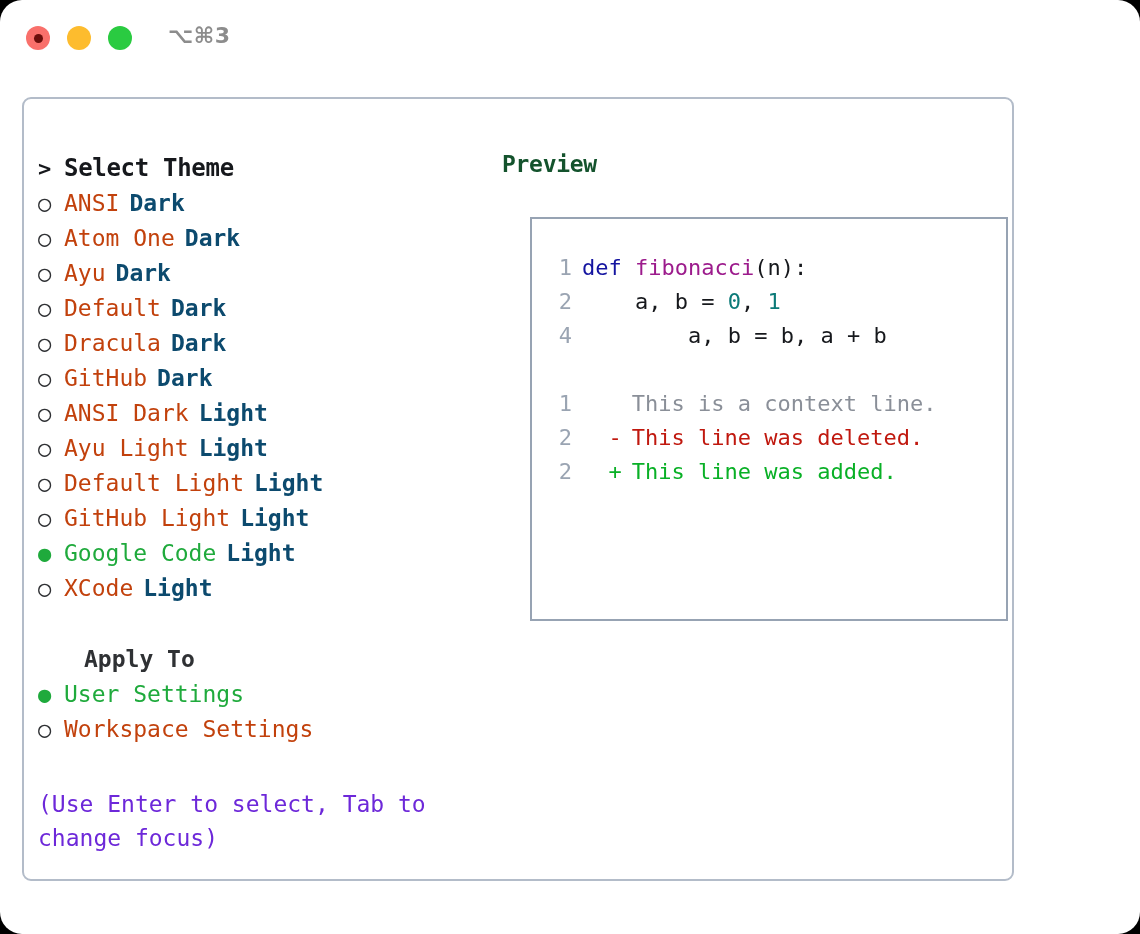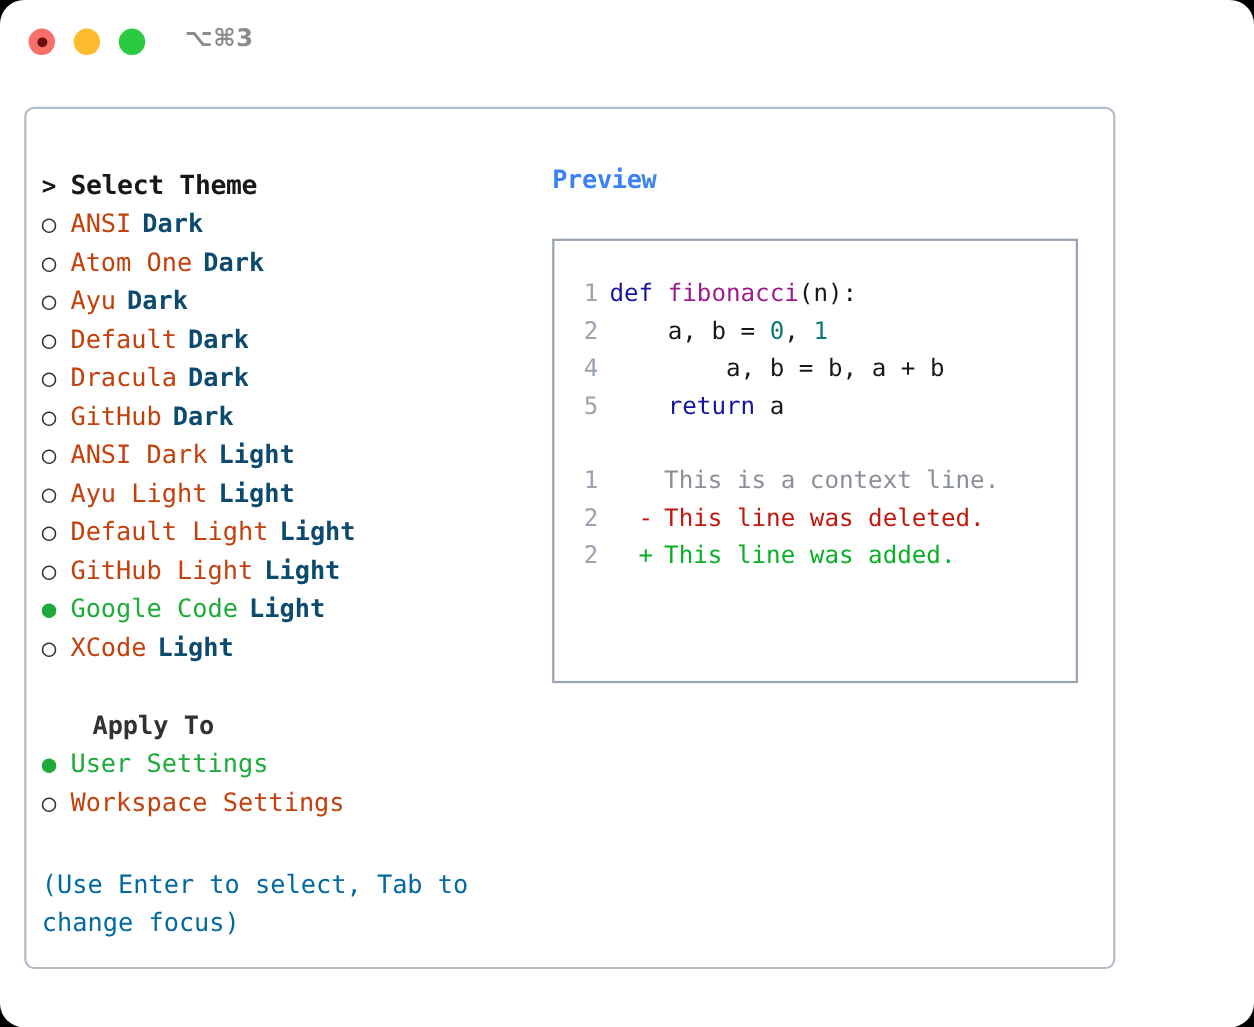--- a/index.html
+++ b/index.html
@@ -137,48 +137,49 @@
     color: #2f3134;
     font-weight: bold;
     gap: 20px;
   }
   .group-head .marker { color: transparent; }
 
   .hint {
     margin-top: 40px;
     font-size: 23px;
     line-height: 34px;
-    color: #0369a1;
+    color: #6d28d9;
     max-width: 420px;
     padding-left: 0px;
     font-family: "DejaVu Sans Mono", "Liberation Mono", monospace;
   }
 
   
   .right-col {
     flex: 1;
     padding: 52px 0 0 8px;
   }
 
   .preview-label {
     font-size: 23px;
     font-weight: bold;
-    color: #3b82f6;
+    color: #14532d;
     letter-spacing: -0.3px;
     font-family: "DejaVu Sans Mono", "Liberation Mono", monospace;
   }
 
   .preview-box {
     margin-top: 40px;
     width: 478px;
     height: 404px;
     border: 2px solid #97a3b3;
     background: #ffffff;
     padding: 32px 0 0 18px;
     overflow: hidden;
+    margin-left: 28px;
   }
 
   .code-line {
     font-size: 22px;
     line-height: 34px;
     white-space: pre;
     font-family: "DejaVu Sans Mono", "Liberation Mono", monospace;
   }
   .lineno {
     color: #9aa4b2;
@@ -307,21 +308,20 @@
       </div>
 
       <div class="right-col">
         <div class="preview-label">Preview</div>
 
         <div class="preview-box">
           <div id="code-block">
               <div class="code-line"><span class="lineno">1</span><span class="tok-kw">def </span><span class="tok-fn">fibonacci</span><span class="tok-txt">(n):</span></div>
               <div class="code-line"><span class="lineno">2</span><span class="tok-txt">    a, b = </span><span class="tok-num">0</span><span class="tok-txt">, </span><span class="tok-num">1</span></div>
               <div class="code-line"><span class="lineno">4</span><span class="tok-txt">        a, b = b, a + b</span></div>
-              <div class="code-line"><span class="lineno">5</span><span class="tok-txt">    </span><span class="tok-kw">return</span><span class="tok-txt"> a</span></div>
             </div>
           <div class="spacer"></div>
           <div id="diff-block">
               <div class="code-line"><span class="lineno">1</span><span>  </span><span class="diff-mark diff-ctx"> </span><span class="diff-ctx"> This is a context line.</span></div>
               <div class="code-line"><span class="lineno">2</span><span>  </span><span class="diff-mark diff-del">-</span><span class="diff-del"> This line was deleted.</span></div>
               <div class="code-line"><span class="lineno">2</span><span>  </span><span class="diff-mark diff-add">+</span><span class="diff-add"> This line was added.</span></div>
             </div>
         </div>
       </div>
 

